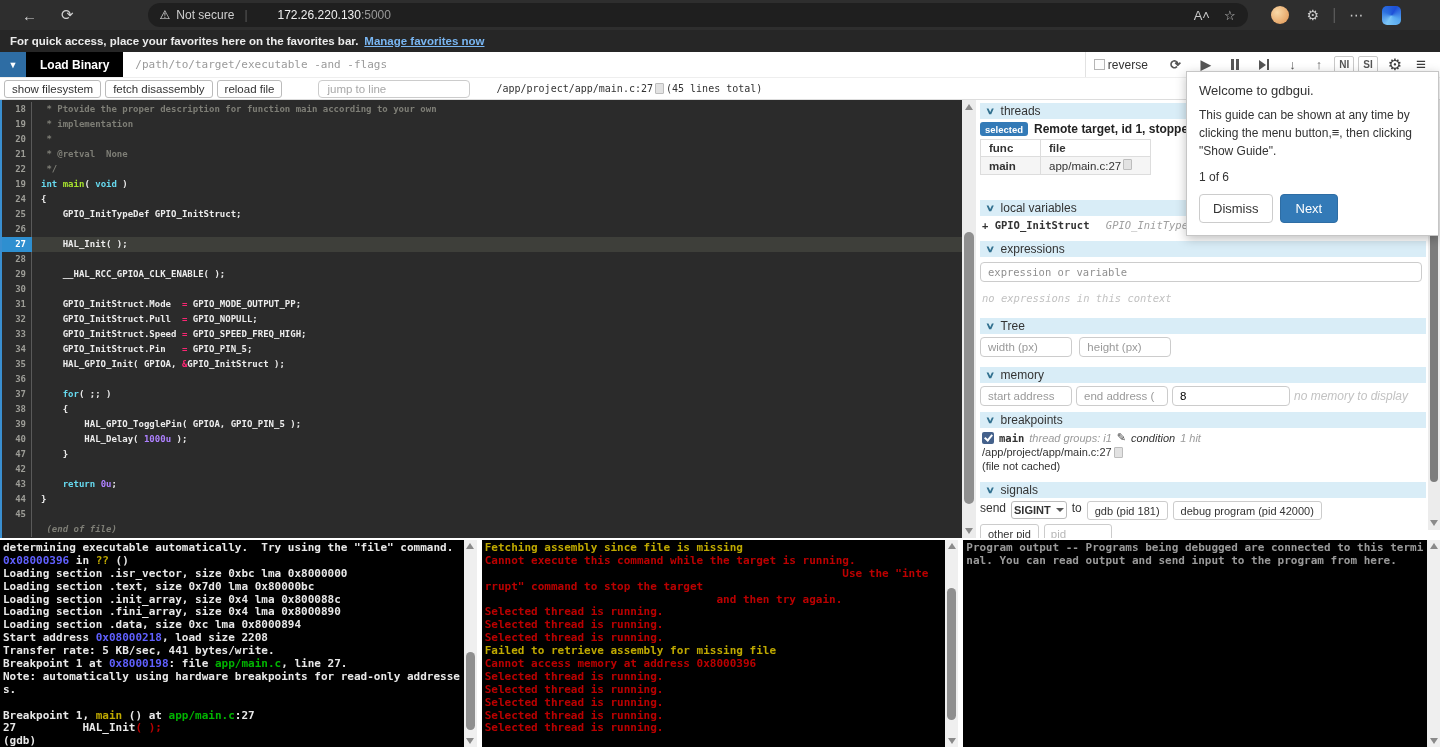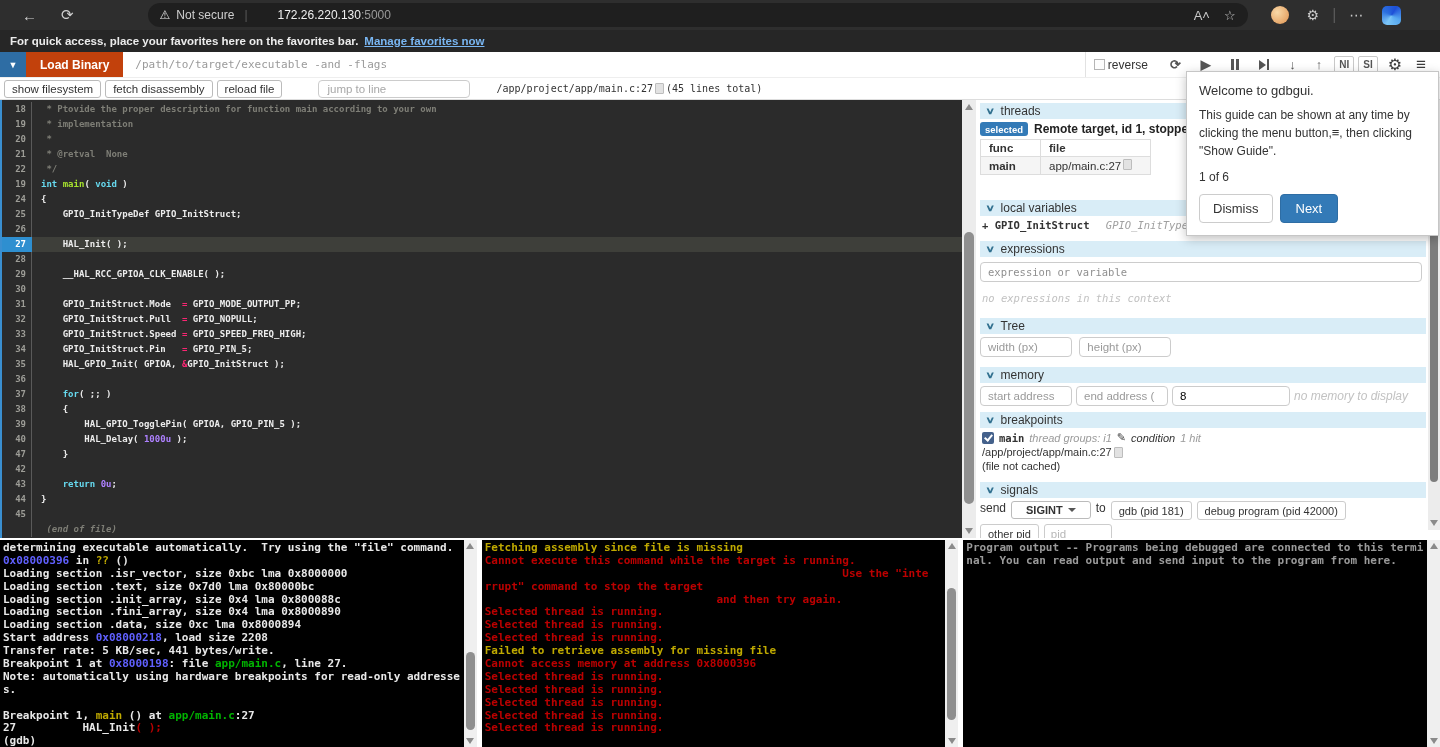--- a/index.html
+++ b/index.html
@@ -24,21 +24,21 @@
   .dots-ico { color:#c9c9c9; font-size:14px; margin:0 9px; cursor:pointer; letter-spacing:1px; }
   .copilot { width:19px; height:19px; border-radius:5px; background:conic-gradient(from 210deg,#7cc6f7,#2b6fe0,#1d4fd7,#56a8f0,#7cc6f7); margin-left:9px; cursor:pointer; }
 
   .favbar { height:22px; background:#262626; display:flex; align-items:center; padding:0 10px; font-size:11.5px; color:#ececec; font-weight:bold; }
   .fav-link { color:#79b6f2; text-decoration:underline; margin-left:6px; font-weight:bold; cursor:pointer; }
 
   
   .gtoolbar { height:26px; background:#fff; display:flex; align-items:stretch; border-bottom:1px solid #eee; }
   .load-split { display:flex; cursor:pointer; }
   .load-caret { background:#2e6da4; color:#fff; width:26px; display:flex; align-items:center; justify-content:center; font-size:9px; }
-  .load-main { background:#c2410c; color:#fff; font-size:12px; font-weight:bold; display:flex; align-items:center; padding:0 14px; }
+  .load-main { background:#000000; color:#fff; font-size:12px; font-weight:bold; display:flex; align-items:center; padding:0 14px; }
   .bin-input { flex:1; border:none; outline:none; font-family:"DejaVu Sans Mono", monospace; font-size:11px; color:#444; padding:0 12px; }
   .bin-input::placeholder { color:#9a9a9a; }
   .gt-right { display:flex; align-items:center; padding:0 8px; border-left:1px solid #e2e2e2; }
   .reverse-box { width:11px; height:11px; border:1px solid #b5b5b5; background:#fdfdfd; margin-right:3px; cursor:pointer; }
   .reverse-lbl { font-size:12px; color:#333; margin-right:12px; }
   .ctl-ico { color:#555; font-size:13px; margin:0 10px; cursor:pointer; font-weight:bold; }
   .pause-ico { display:inline-block; width:8px; height:11px; border-left:3px solid #555; border-right:3px solid #555; margin:0 10px; cursor:pointer; }
   .stepover { display:inline-flex; align-items:center; margin:0 10px; cursor:pointer; }
   .stepover .tri { width:0; height:0; border-left:7px solid #555; border-top:5px solid transparent; border-bottom:5px solid transparent; }
   .stepover .bar { width:2.5px; height:11px; background:#555; margin-left:1px; }
@@ -100,21 +100,21 @@
   .bp-row { display:flex; align-items:center; gap:5px; margin:3px 0 2px 2px; font-size:11px; }
   .bp-check { width:12px; height:12px; background:#44618b; border-radius:2px; position:relative; cursor:pointer; flex:0 0 12px; }
   .bp-check::after { content:""; position:absolute; left:3.5px; top:1px; width:3px; height:6px; border:solid #fff; border-width:0 2px 2px 0; transform:rotate(40deg); }
   .bp-func { font-family:"DejaVu Sans Mono", monospace; font-weight:bold; font-size:10.5px; }
   .bp-dim { font-style:italic; color:#9a9a9a; }
   .bp-cond { font-style:italic; color:#333; cursor:pointer; }
   .cond-ico { font-size:11px; color:#444; cursor:pointer; }
   .bp-path { font-size:11px; color:#333; margin-left:2px; display:flex; align-items:center; }
   .bp-cached { font-size:11px; color:#333; margin:2px 0 10px 2px; }
   .sig-row { display:flex; align-items:flex-start; gap:5px; margin:3px 0 4px 0; font-size:12px; flex-wrap:nowrap; }
-  .sig-select { border:1px solid #bbb; border-radius:3px; background:#fff; font-size:11px; font-weight:bold; color:#333; padding:2px 14px; display:flex; align-items:center; gap:5px; cursor:pointer; }
+  .sig-select { border:1px solid #bbb; border-radius:3px; background:#fff; font-size:11px; font-weight:bold; color:#333; padding:2px 2px; display:flex; align-items:center; gap:5px; cursor:pointer; }
   .sig-select .car { width:0; height:0; border-left:4px solid transparent; border-right:4px solid transparent; border-top:4px solid #555; }
   .sig-btn { border:1px solid #ccc; border-radius:3px; background:#fff; font-size:11px; color:#333; padding:2.5px 7px; cursor:pointer; white-space:nowrap; }
   .pid-input { width:68px; border:1px solid #ccc; border-radius:3px; padding:2.5px 6px; font-size:11.5px; outline:none; }
   .pid-input::placeholder { color:#b8b8b8; }
 
   
   .consoles { height:209px; display:flex; background:#fff; padding-top:2px; gap:5px; }
   .cwrap { flex:1; display:flex; }
   .console { flex:1; background:#000; overflow:hidden; padding:2px 0 0 3px; cursor:text; }
   .cline { font-family:"DejaVu Sans Mono", monospace; font-size:11px; font-weight:bold; line-height:12.9px; height:12.9px; white-space:pre; }

